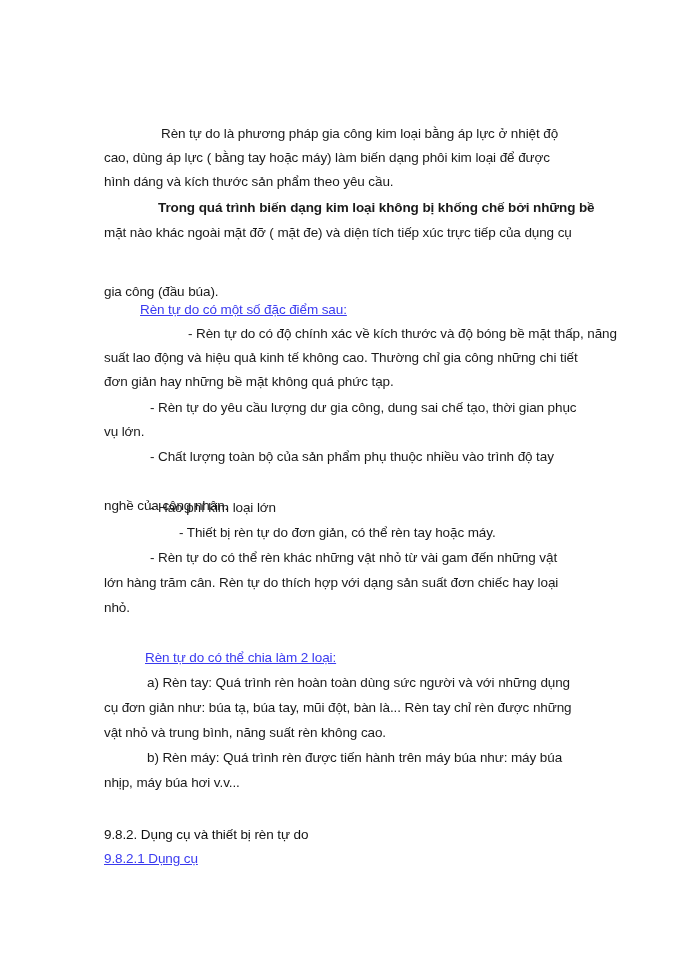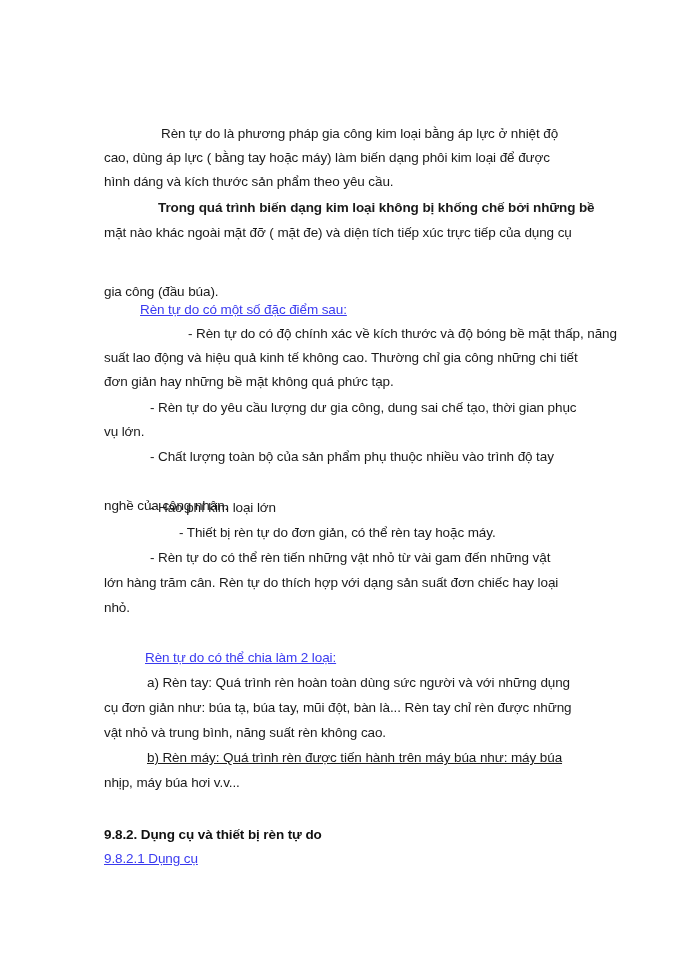--- a/index.html
+++ b/index.html
@@ -1,21 +1,21 @@
 <!DOCTYPE html>
 <html><head>
 <meta charset="utf-8">
 <style>
   html, body { margin: 0; padding: 0; background: #ffffff; }
   body { width: 700px; height: 960px; position: relative; overflow: hidden;
          font-family: "Liberation Sans", sans-serif; color: #1a1a1a; }
   .page { position: absolute; left: 0; top: 12px; width: 700px; height: 696px; }
   .line { position: absolute; left: 104px; font-size: 13.5px; line-height: 18px; white-space: nowrap; letter-spacing: -0.1px; }
   .link { color: #3a3af0; text-decoration: underline; }
-  .heading { font-weight: bold; color: #111; font-size: 13.5px; }
+  .heading { font-weight: normal; color: #111; font-size: 13.5px; }
 </style>
 </head>
 <body>
 
 <div class="page">
 
   <div class="line" style="top:113px;left:161px;">Rèn tự do là phương pháp gia công kim loại bằng áp lực ở nhiệt độ</div>
   <div class="line" style="top:137px;">cao, dùng áp lực ( bằng tay hoặc máy)  làm biến dạng phôi kim loại để được</div>
   <div class="line" style="top:161px;">hình  dáng và kích thước sản phẩm theo yêu cầu.</div>
 
@@ -32,28 +32,28 @@
   <div class="line" style="top:387px;left:150px;">- Rèn tự do yêu cầu lượng dư gia công, dung sai chế tạo, thời gian phục</div>
   <div class="line" style="top:411px;">vụ lớn.</div>
 
   <div class="line" style="top:436px;left:150px;">- Chất lượng toàn bộ của sản phẩm phụ thuộc nhiều vào trình  độ tay</div>
   <div class="line" style="top:461px;margin-top:24px;">nghề của công nhân.</div>
 
   <div class="line" style="top:487px;left:150px;">- Hao phí  kim loại lớn</div>
 
   <div class="line" style="top:512px;left:150px;margin-left:29px;">- Thiết bị rèn tự do đơn giản, có thể rèn tay hoặc máy.</div>
 
-  <div class="line" style="top:537px;left:150px;">-  Rèn tự do có thể rèn tiến những vật nhỏ từ vài gam đến những vật</div>
+  <div class="line" style="top:537px;left:150px;">-  Rèn tự do có thể rèn khác những vật nhỏ từ vài gam đến những vật</div>
   <div class="line" style="top:562px;">lớn hàng  trăm cân. Rèn tự do thích  hợp với dạng sản suất đơn chiếc hay loại</div>
   <div class="line" style="top:587px;">nhỏ.</div>
 
   <a class="line link" style="top:637px;left:145px;">Rèn tự do có thể chia làm 2 loại:</a>
 
   <div class="line" style="top:662px;left:147px;">a) Rèn tay: Quá trình  rèn hoàn toàn dùng sức người và với những dụng</div>
   <div class="line" style="top:712px;">vật nhỏ và trung bình, năng suất rèn không cao.</div>
   <div class="line" style="top:687px;">cụ đơn giản như: búa tạ, búa tay, mũi đột, bàn là... Rèn tay chỉ rèn được những</div>
 
-  <div class="line" style="top:737px;left:147px;text-decoration:underline;">b) Rèn máy: Quá trình  rèn được tiến hành trên máy búa như: máy búa</div>
+  <div class="line" style="top:737px;left:147px;">b) Rèn máy: Quá trình  rèn được tiến hành trên máy búa như: máy búa</div>
   <div class="line" style="top:762px;">nhịp, máy búa hơi v.v...</div>
 
   <div class="line heading" style="top:814px;">9.8.2. Dụng cụ và thiết bị rèn tự do</div>
   <a class="line link" style="top:838px;">9.8.2.1 Dụng cụ </a>
 </div>
 
 </body></html>

